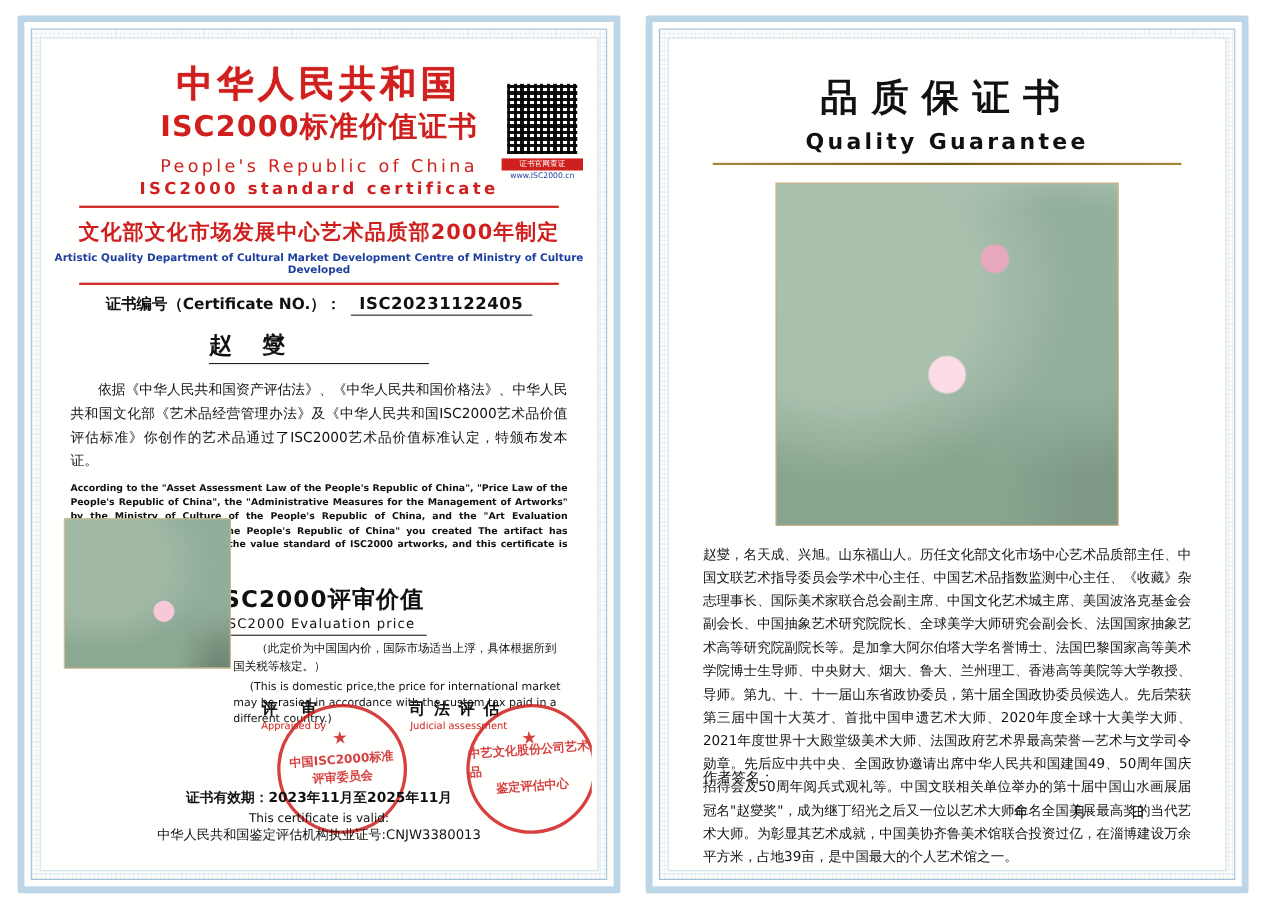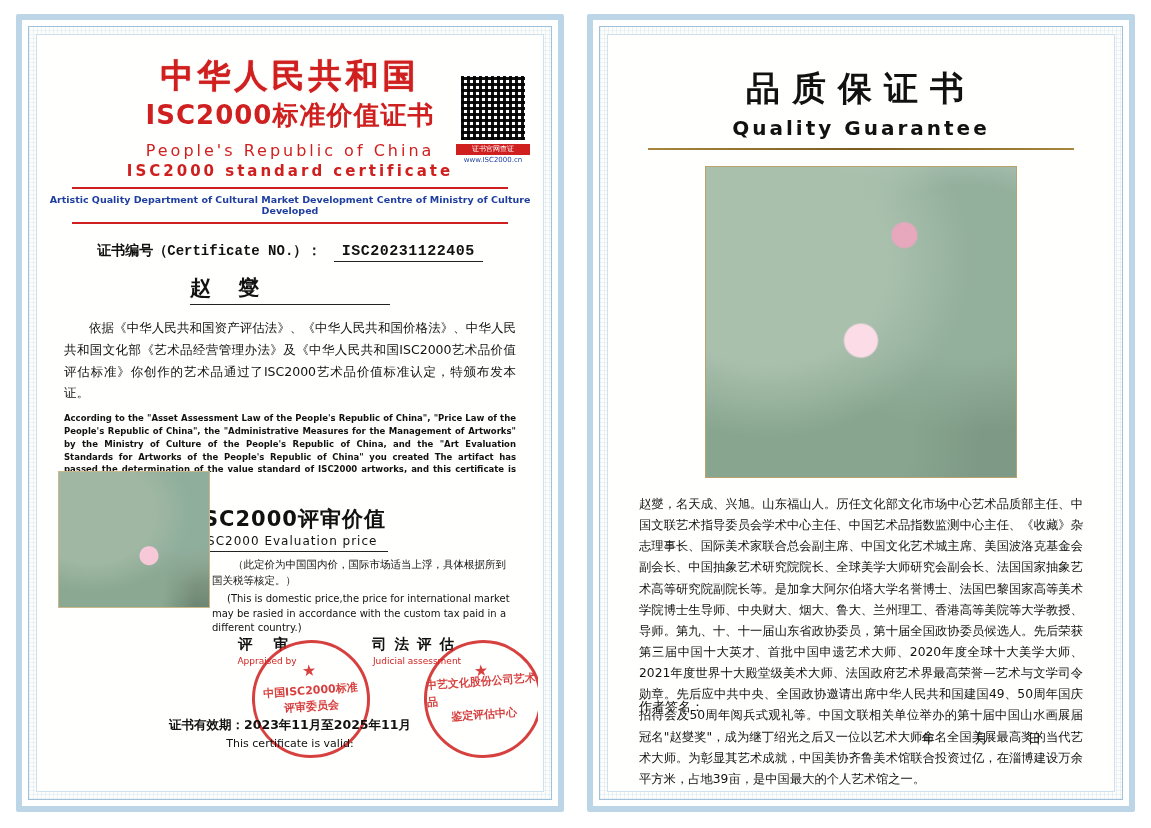--- a/index.html
+++ b/index.html
@@ -114,21 +114,21 @@
     background-blend-mode:multiply;
     border:2px solid #fff;
   }
   .qr-cap{
     font-size:7px;color:#cf1f1f;margin-top:2px;line-height:1.25;
     background:#cf1f1f;color:#fff;padding:1px 0;
   }
   .qr-url{font-size:7px;color:#1f3fa0;margin-top:1px;}
 
   .certno{
-    margin-top:18px;text-align:center;font-size:14px;color:#111;font-family:Liberation Mono, monospace;
+    margin-top:8px;text-align:center;font-size:14px;color:#111;
   }
   .certno .lbl{font-weight:bold;}
   .certno .val{
     font-weight:bold;font-size:15px;border-bottom:1px solid #222;
     padding:0 8px 1px;margin-left:4px;letter-spacing:.5px;
   }
   .name{
     margin:14px auto 0;text-align:left;width:200px;
     font-size:21px;font-weight:bold;letter-spacing:10px;
     border-bottom:1.5px solid #222;padding-bottom:2px;color:#111;
@@ -253,20 +253,21 @@
   <div class="cert">
     <div class="inner-border"></div>
     <div class="inner-border2"></div>
     <div class="content">
 
       <div class="l-title1">中华人民共和国</div>
       <div class="l-title2">ISC2000标准价值证书</div>
       <div class="l-en1">People's Republic of China</div>
       <div class="l-en2">ISC2000 standard certificate</div>
       <div class="l-redline"></div>
+      <div class="l-title3">文化部文化市场发展中心艺术品质部2000年制定</div>
       <div class="l-en3">Artistic Quality Department of Cultural Market Development Centre of Ministry of Culture Developed</div>
       <div class="l-redline2"></div>
 
       <div class="qr-box">
         <div class="qr"></div>
         <div class="qr-cap">证书官网查证</div>
         <div class="qr-url">www.ISC2000.cn</div>
       </div>
 
       <div class="certno">
@@ -306,20 +307,21 @@
         <span>评审委员会</span>
       </div>
       <div class="stamp right">
         <span class="s-star">★</span>
         <span>中艺文化股份公司艺术品</span>
         <span>鉴定评估中心</span>
       </div>
 
       <div class="valid">证书有效期：2023年11月至2025年11月</div>
       <div class="valid-en">This certificate is valid:</div>
+      <div class="license">中华人民共和国鉴定评估机构执业证号:CNJW3380013</div>
 
     </div>
   </div>
 
   <div class="cert">
     <div class="inner-border"></div>
     <div class="inner-border2"></div>
     <div class="content">
 
       <div class="r-title">品质保证书</div>

